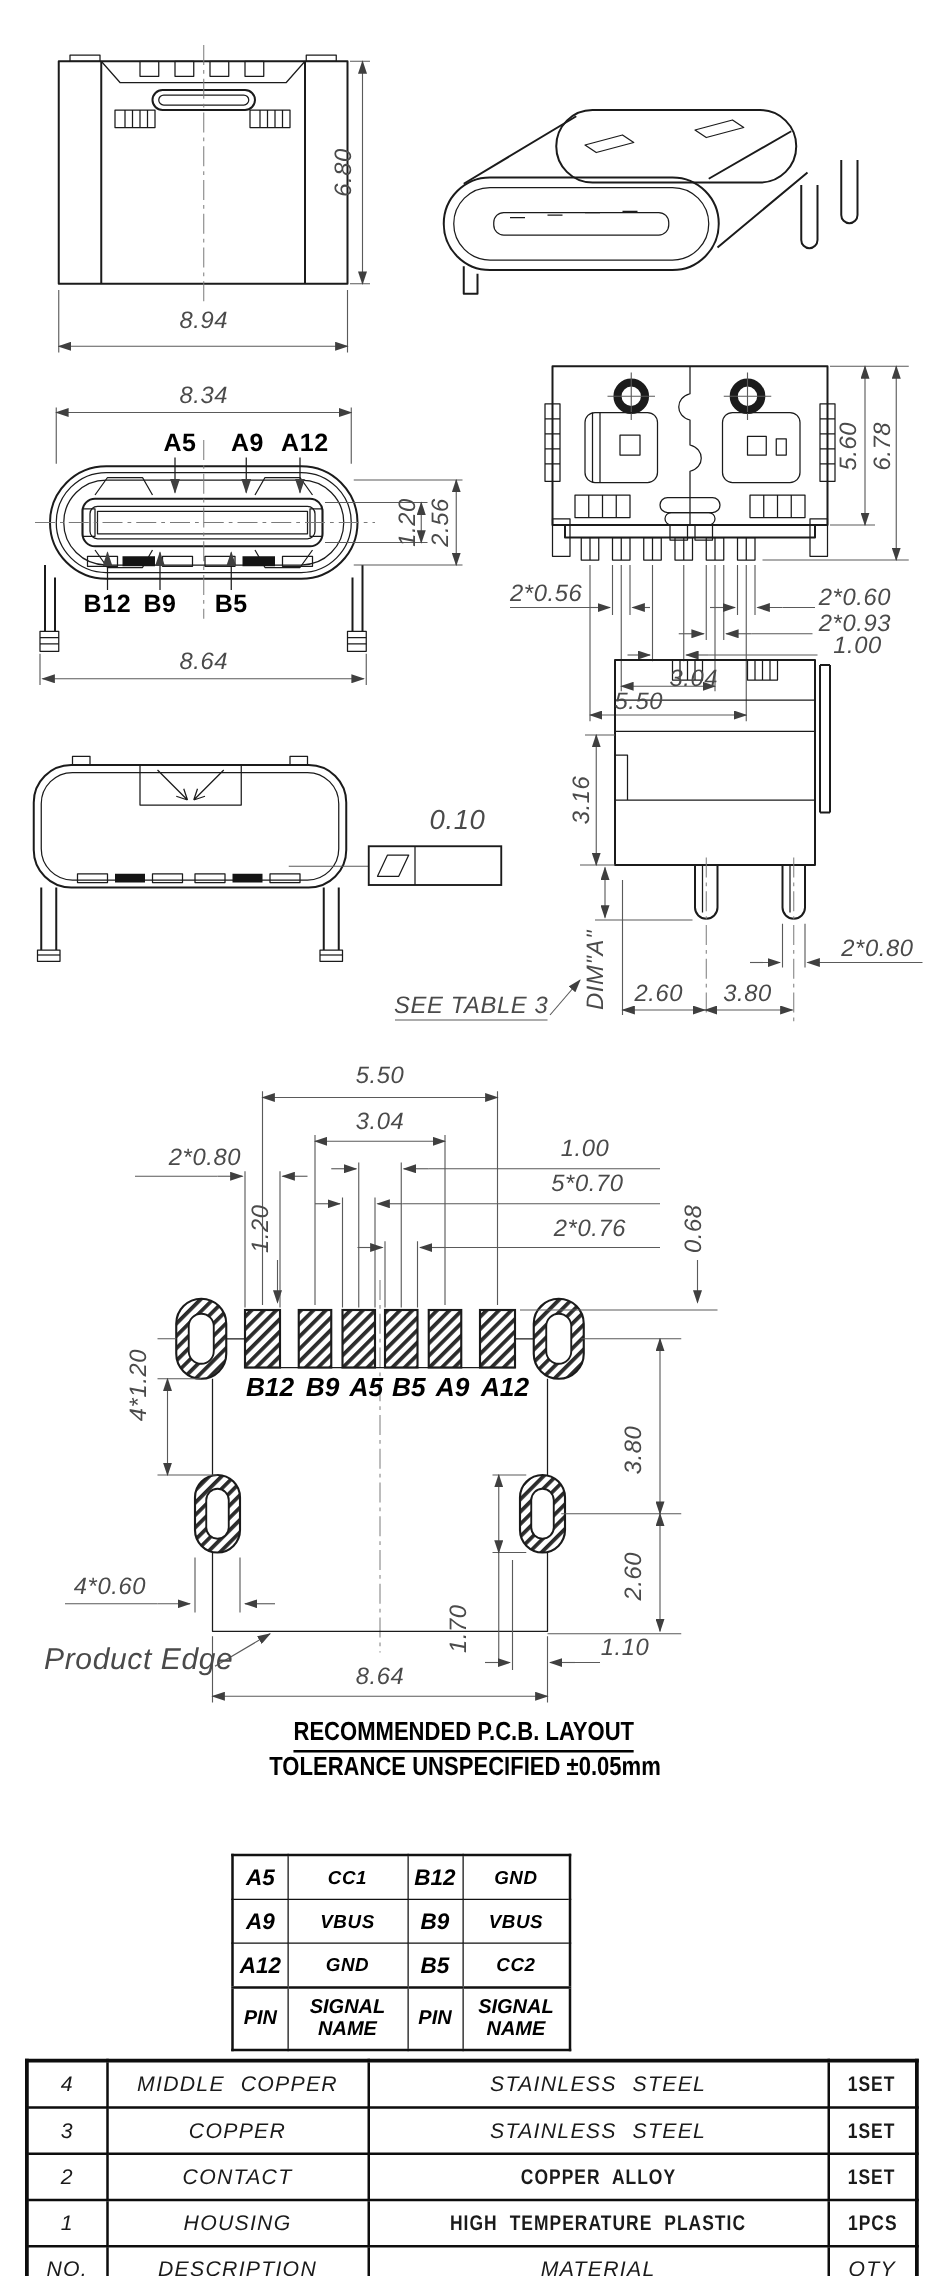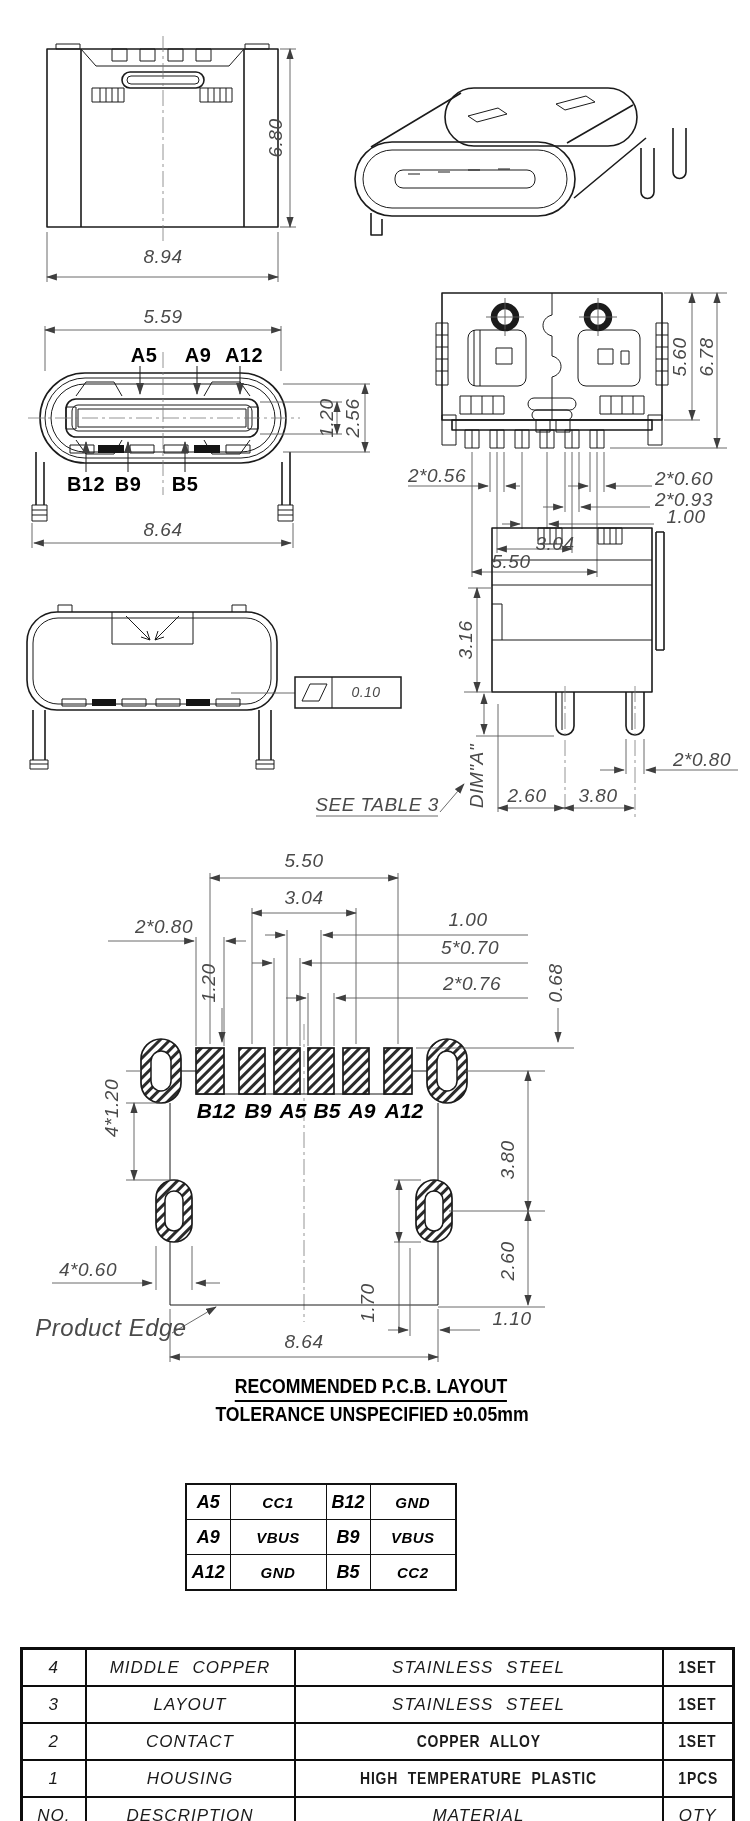--- a/index.html
+++ b/index.html
@@ -283,41 +283,41 @@
   <line class="d" x1="528" y1="1211" x2="528" y2="1305" marker-start="url(#as)" marker-end="url(#ae)"></line>
   <path class="d" d="M410,1248 V1336 M460,1330 H480"></path>
   <line class="d" x1="388" y1="1330" x2="408" y2="1330" marker-end="url(#ae)"></line>
   <line class="d" x1="460" y1="1330" x2="440" y2="1330" marker-end="url(#ae)"></line>
 </g>
 </svg>
 
 <span class="tv dim" style="left:276px;top:138px">6.80</span>
 <span class="t dim" style="left:163px;top:257px">8.94</span>
 
-<span class="t dim" style="left:163px;top:317px">5.59</span>
+<span class="t dim" style="left:163px;top:317px">8.34</span>
 <span class="t lbl" style="left:144px;top:355px">A5</span>
 <span class="t lbl" style="left:198px;top:355px">A9</span>
 <span class="t lbl" style="left:244px;top:355px">A12</span>
 <span class="t lbl" style="left:86px;top:484px">B12</span>
 <span class="t lbl" style="left:128px;top:484px">B9</span>
 <span class="t lbl" style="left:185px;top:484px">B5</span>
 <span class="tv dim" style="left:327px;top:418px">1.20</span>
 <span class="tv dim" style="left:353px;top:418px">2.56</span>
 <span class="t dim" style="left:163px;top:530px">8.64</span>
 
 <span class="tv dim" style="left:680px;top:357px">5.60</span>
 <span class="tv dim" style="left:707px;top:357px">6.78</span>
 <span class="t dim" style="left:437px;top:476px">2*0.56</span>
 <span class="t dim" style="left:684px;top:479px">2*0.60</span>
 <span class="t dim" style="left:684px;top:500px">2*0.93</span>
 <span class="t dim" style="left:686px;top:517px">1.00</span>
 <span class="t dim" style="left:555px;top:544px">3.04</span>
 <span class="t dim" style="left:511px;top:562px">5.50</span>
 
-<span class="t dim" style="left:366px;top:692px;font-size:14px">0.10</span>
+<span class="t dim" style="left:366px;top:656px;font-size:22px">0.10</span>
 <span class="t dim" style="left:377px;top:805px">SEE  TABLE  3</span>
 
 <span class="tv dim" style="left:466px;top:640px">3.16</span>
 <span class="tv dim" style="left:477px;top:776px">DIM"A"</span>
 <span class="t dim" style="left:527px;top:796px">2.60</span>
 <span class="t dim" style="left:598px;top:796px">3.80</span>
 <span class="t dim" style="left:702px;top:760px">2*0.80</span>
 
 <span class="t dim" style="left:304px;top:861px">5.50</span>
 <span class="t dim" style="left:304px;top:898px">3.04</span>
@@ -325,21 +325,21 @@
 <span class="t dim" style="left:468px;top:920px">1.00</span>
 <span class="t dim" style="left:470px;top:948px">5*0.70</span>
 <span class="t dim" style="left:472px;top:984px">2*0.76</span>
 <span class="tv dim" style="left:556px;top:983px">0.68</span>
 <span class="tv dim" style="left:209px;top:983px">1.20</span>
 <span class="tv dim" style="left:112px;top:1108px">4*1.20</span>
 <span class="t dim" style="left:88px;top:1270px">4*0.60</span>
 <span class="tv dim" style="left:368px;top:1303px">1.70</span>
 <span class="tv dim" style="left:508px;top:1261px">2.60</span>
 <span class="tv dim" style="left:508px;top:1160px">3.80</span>
-<span class="t dim" style="left:512px;top:1319px">1.10</span>
+<span class="t dim" style="left:500px;top:1319px">1.10</span>
 <span class="t dim" style="left:304px;top:1342px">8.64</span>
 <span class="t dim" style="left:111px;top:1328px;font-size:24px">Product Edge</span>
 
 <span class="t plbl" style="left:216px;top:1111px">B12</span>
 <span class="t plbl" style="left:258px;top:1111px">B9</span>
 <span class="t plbl" style="left:293px;top:1111px">A5</span>
 <span class="t plbl" style="left:327px;top:1111px">B5</span>
 <span class="t plbl" style="left:362px;top:1111px">A9</span>
 <span class="t plbl" style="left:404px;top:1111px">A12</span>
 
@@ -365,40 +365,46 @@
     <td class="sig">VBUS</td>
     <td class="pin">B9</td>
     <td class="sig">VBUS</td>
   </tr>
   <tr>
     <td class="pin">A12</td>
     <td class="sig">GND</td>
     <td class="pin">B5</td>
     <td class="sig">CC2</td>
   </tr>
+  <tr class="hdr">
+    <td>PIN</td>
+    <td>SIGNAL NAME</td>
+    <td>PIN</td>
+    <td>SIGNAL NAME</td>
+  </tr>
 </tbody>
     </table>
 
 <table id="bomtbl">
   <colgroup>
         <col style="width:64px">
         <col style="width:209px">
         <col style="width:368px">
         <col style="width:71px">
       </colgroup>
   <tbody>
         <tr>
     <td class="ital">4</td>
     <td class="ital">MIDDLE COPPER</td>
     <td class="ital">STAINLESS STEEL</td>
     <td><span class="cond">1SET</span></td>
   </tr>
   <tr>
     <td class="ital">3</td>
-    <td class="ital">LAYOUT</td>
+    <td class="ital">COPPER</td>
     <td class="ital">STAINLESS STEEL</td>
     <td><span class="cond">1SET</span></td>
   </tr>
   <tr>
     <td class="ital">2</td>
     <td class="ital">CONTACT</td>
     <td><span class="cond">COPPER ALLOY</span></td>
     <td><span class="cond">1SET</span></td>
   </tr>
   <tr>

